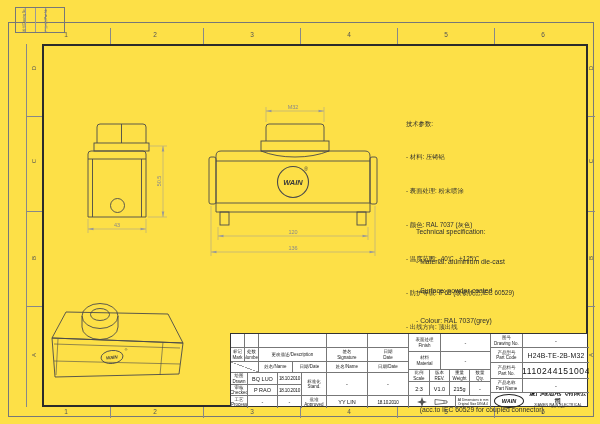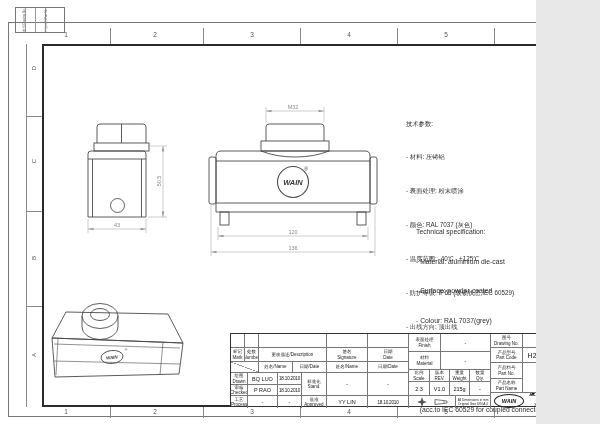--- a/index.html
+++ b/index.html
@@ -1,16 +1,16 @@
 <!DOCTYPE html>
 <html><head>
 <meta charset="utf-8">
 <style>
   html,body{margin:0;padding:0;background:#e8e8e8;}
-  .sheet{position:relative;width:536px;height:424px;background:#ffffff;font-family:"Liberation Sans",sans-serif;color:#333;overflow:hidden;}
+  .sheet{position:relative;width:600px;height:424px;background:#fde047;font-family:"Liberation Sans",sans-serif;color:#333;overflow:hidden;}
   .abs{position:absolute;}
   .outer-border{left:8px;top:22px;width:586px;height:395px;border:1px solid #777;box-sizing:border-box;}
   .inner-frame{left:42px;top:44px;width:546px;height:363px;border:2px solid #2b2b2b;box-sizing:border-box;}
   .zone-num{font-size:6.5px;color:#555;width:12px;text-align:center;}
   .zone-letter{font-size:6px;color:#555;transform:rotate(-90deg);width:10px;text-align:center;}
   .tick-v{width:1px;background:#888;}
   .tick-h{height:1px;background:#888;}
   .corner-block{left:15px;top:7px;width:50px;height:26px;border:1px solid #777;box-sizing:border-box;}
   .corner-cell{position:absolute;top:0;height:100%;border-right:1px solid #999;box-sizing:border-box;}
   .corner-txt{position:absolute;font-size:3px;color:#666;transform:rotate(-90deg);transform-origin:center;white-space:nowrap;}
@@ -363,20 +363,23 @@
         <span class="lbl">产品型号
 Part Code</span>
       </div>
     <div class="tb" style="left:292px;top:14px;width:66px;height:15px;border-right:none;">
         <span class="val-code">H24B-TE-2B-M32</span>
       </div>
     <div class="tb" style="left:260px;top:29px;width:32px;height:16px;">
         <span class="lbl">产品料号
 Part No.</span>
       </div>
+    <div class="tb" style="left:292px;top:29px;width:66px;height:16px;border-right:none;">
+        <span class="val-partno">1110244151004</span>
+      </div>
     <div class="tb" style="left:260px;top:45px;width:32px;height:14px;">
         <span class="lbl">产品名称
 Part Name</span>
       </div>
     <div class="tb" style="left:292px;top:45px;width:66px;height:14px;border-right:none;">
         <span class="val">-</span>
       </div>
     <div class="tb company" style="left:260px;top:59px;width:98px;height:15px;border-right:none;border-bottom:none;">
       <div class="oval-logo">WAIN</div>
       <div class="company-names">

